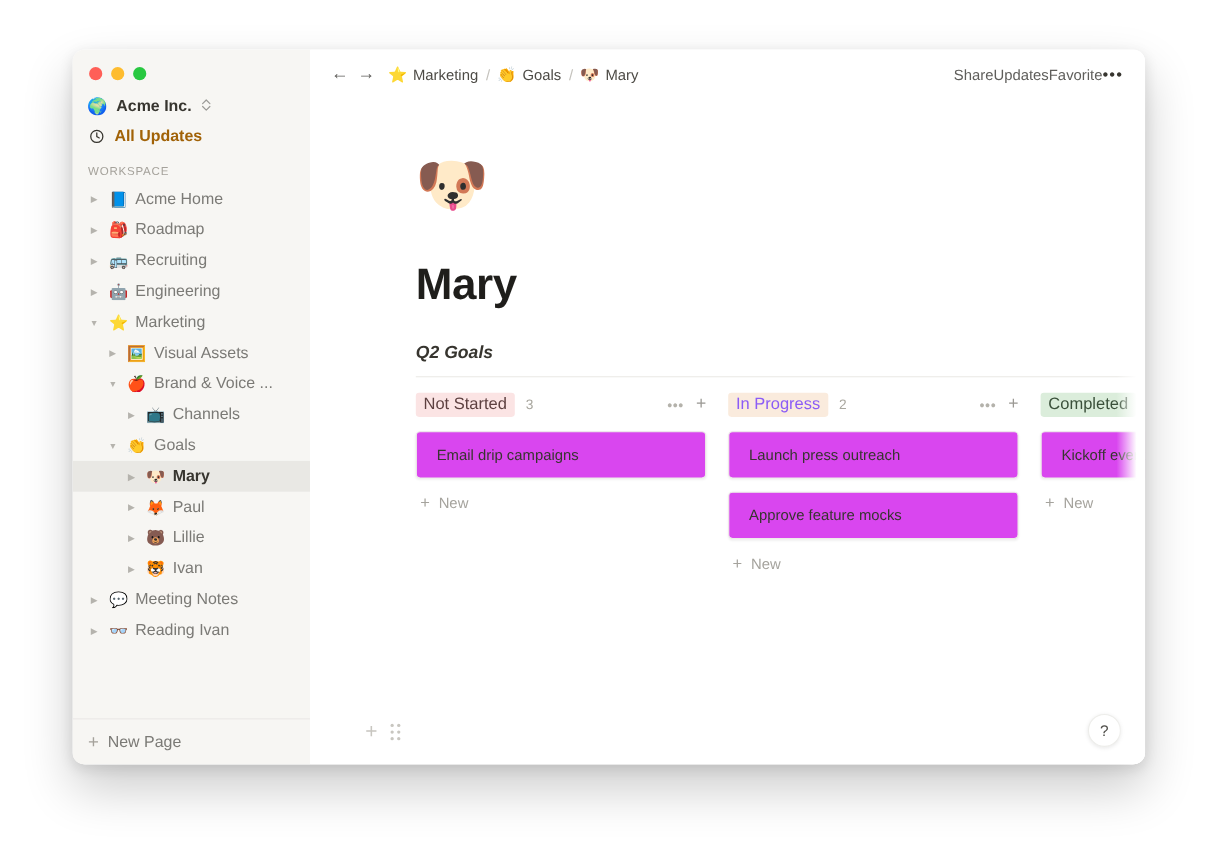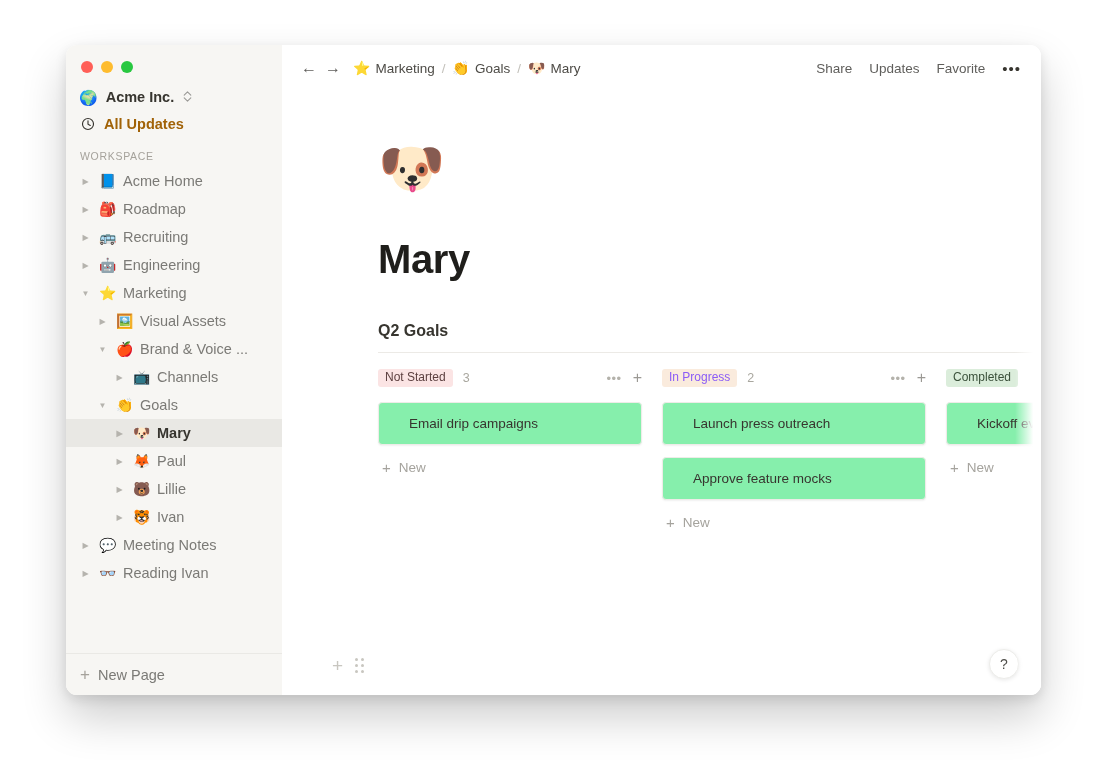--- a/index.html
+++ b/index.html
@@ -138,42 +138,43 @@
     display: flex;
     align-items: center;
     padding: 0 20px 0 15px;
     font-size: 13.5px;
   }
   .arrow { color: #5f5e5b; font-size: 16px; padding: 0 4px; cursor: pointer; }
   #crumbs { display: flex; align-items: center; gap: 6px; margin-left: 8px; }
   .crumb { display: flex; align-items: center; gap: 5px; color: #4d4b46; cursor: pointer; }
   .crumb .emo { font-size: 14px; line-height: 1; }
   .crumb-sep { color: #c3c1bb; padding: 0 1px; }
-  #top-actions { margin-left: auto; display: flex; align-items: center; gap: 17px; }
+  #top-actions { margin-left: auto; display: flex; align-items: center; }
   .ta { color: #5f5e5b; font-size: 13.5px; cursor: pointer; }
   #dots-btn { color: #37352f; font-size: 15px; letter-spacing: 1px; cursor: pointer; line-height: 1;}
 
   #page {
     padding: 0 0 0 96px;
     position: relative;
     height: calc(100% - 46px);
   }
   #page-emoji { font-size: 54px; line-height: 1; padding-top: 50px; }
   #page-title {
     font-size: 40px;
     font-weight: bold;
     color: #1f1e1b;
     margin-top: 42px;
     letter-spacing: -0.4px;
   }
   #board-title {
     font-size: 16px;
     font-weight: bold;
     color: #37352f;
-    margin-top: 40px;
+    margin-top: 30px;
+    font-style: italic;
   }
   #board-rule {
     height: 1px;
     background: #eceae6;
     margin-top: 12px;
     margin-right: 0;
   }
 
   #board {
     display: flex;
@@ -181,38 +182,38 @@
     margin-top: 14px;
   }
   .col { width: 264px; flex: 0 0 264px; }
   .col-head {
     display: flex;
     align-items: center;
     height: 22px;
     margin-bottom: 13px;
   }
   .badge {
-    font-size: 12px;
+    font-size: 15px;
     padding: 2px 7px 3px 7px;
     border-radius: 3px;
     color: #37352f;
     line-height: 1.15;
     white-space: nowrap;
   }
   .col-count { font-size: 12.5px; color: #a9a79f; margin-left: 10px; }
   .col-tools { margin-left: auto; display: flex; align-items: center; gap: 11px; }
   .col-dots { color: #b4b2ab; font-size: 13px; letter-spacing: 0.5px; line-height: 1; cursor: pointer; }
   .col-plus { color: #9b9994; font-size: 16px; line-height: 1; font-weight: 300; cursor: pointer; }
 
   .card {
-    background: #86efac;
+    background: #d946ef;
     border: 1px solid #eeece8;
     border-radius: 4px;
     box-shadow: 0 1px 2px rgba(15,15,15,0.06);
-    padding: 13px 30px;
+    padding: 13px 18px;
     font-size: 13.5px;
     color: #37352f;
     margin-bottom: 12px;
     cursor: pointer;
     white-space: nowrap;
     overflow: hidden;
   }
   .col-new {
     display: flex;
     align-items: center;

